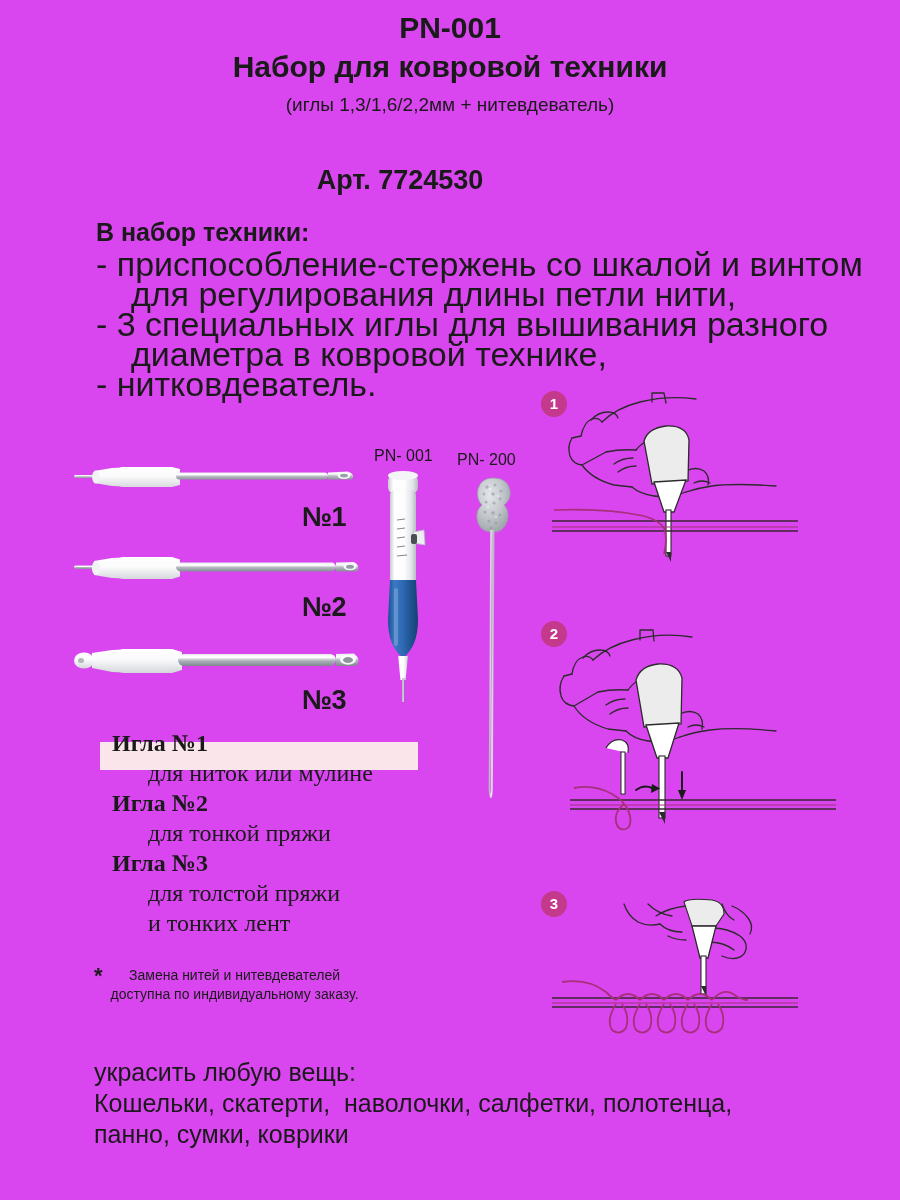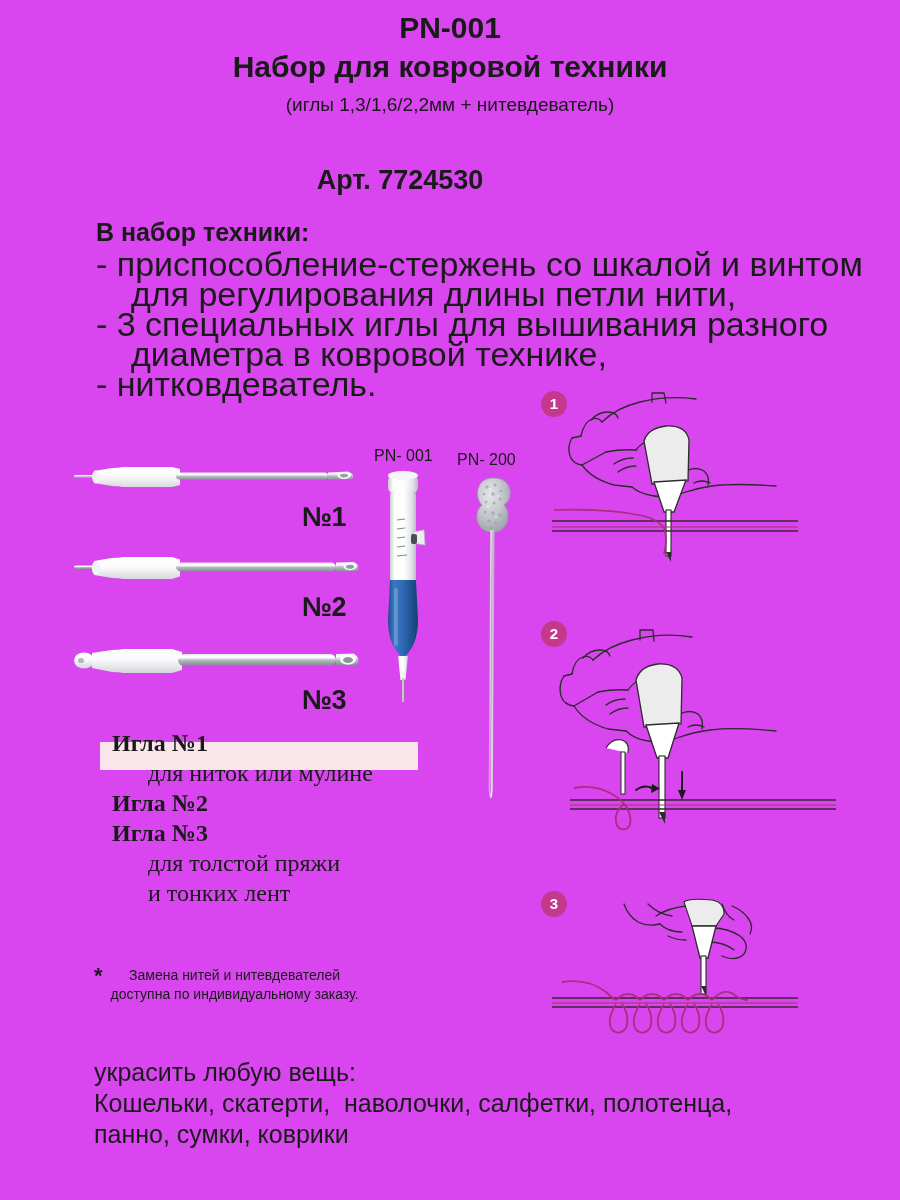--- a/index.html
+++ b/index.html
@@ -394,20 +394,21 @@
       <path d="M31 58 L29.5 318 Q30.8 333 32 318 L33.8 58" fill="none" stroke="url(#wireGrad)" stroke-width="1.6"></path>
       <path d="M32.4 58 L31.4 320" fill="none" stroke="#d7dadd" stroke-width="0.8"></path>
     </svg>
   </div>
 
   <div class="pink-band"></div>
   <div class="desc-block">
     <div class="desc-title">Игла №1</div>
     <div class="desc-text">для ниток или мулине</div>
     <div class="desc-title">Игла №2</div>
+    <div class="desc-text">для тонкой пряжи</div>
     <div class="desc-title">Игла №3</div>
     <div class="desc-text">для толстой пряжи</div>
     <div class="desc-text">и тонких лент</div>
   </div>
 
   <div class="footnote">
     <div class="footnote-star">*</div>
     <div>
       <div class="footnote-text">Замена нитей и нитевдевателей</div>
       <div class="footnote-text">доступна по индивидуальному заказу.</div>

